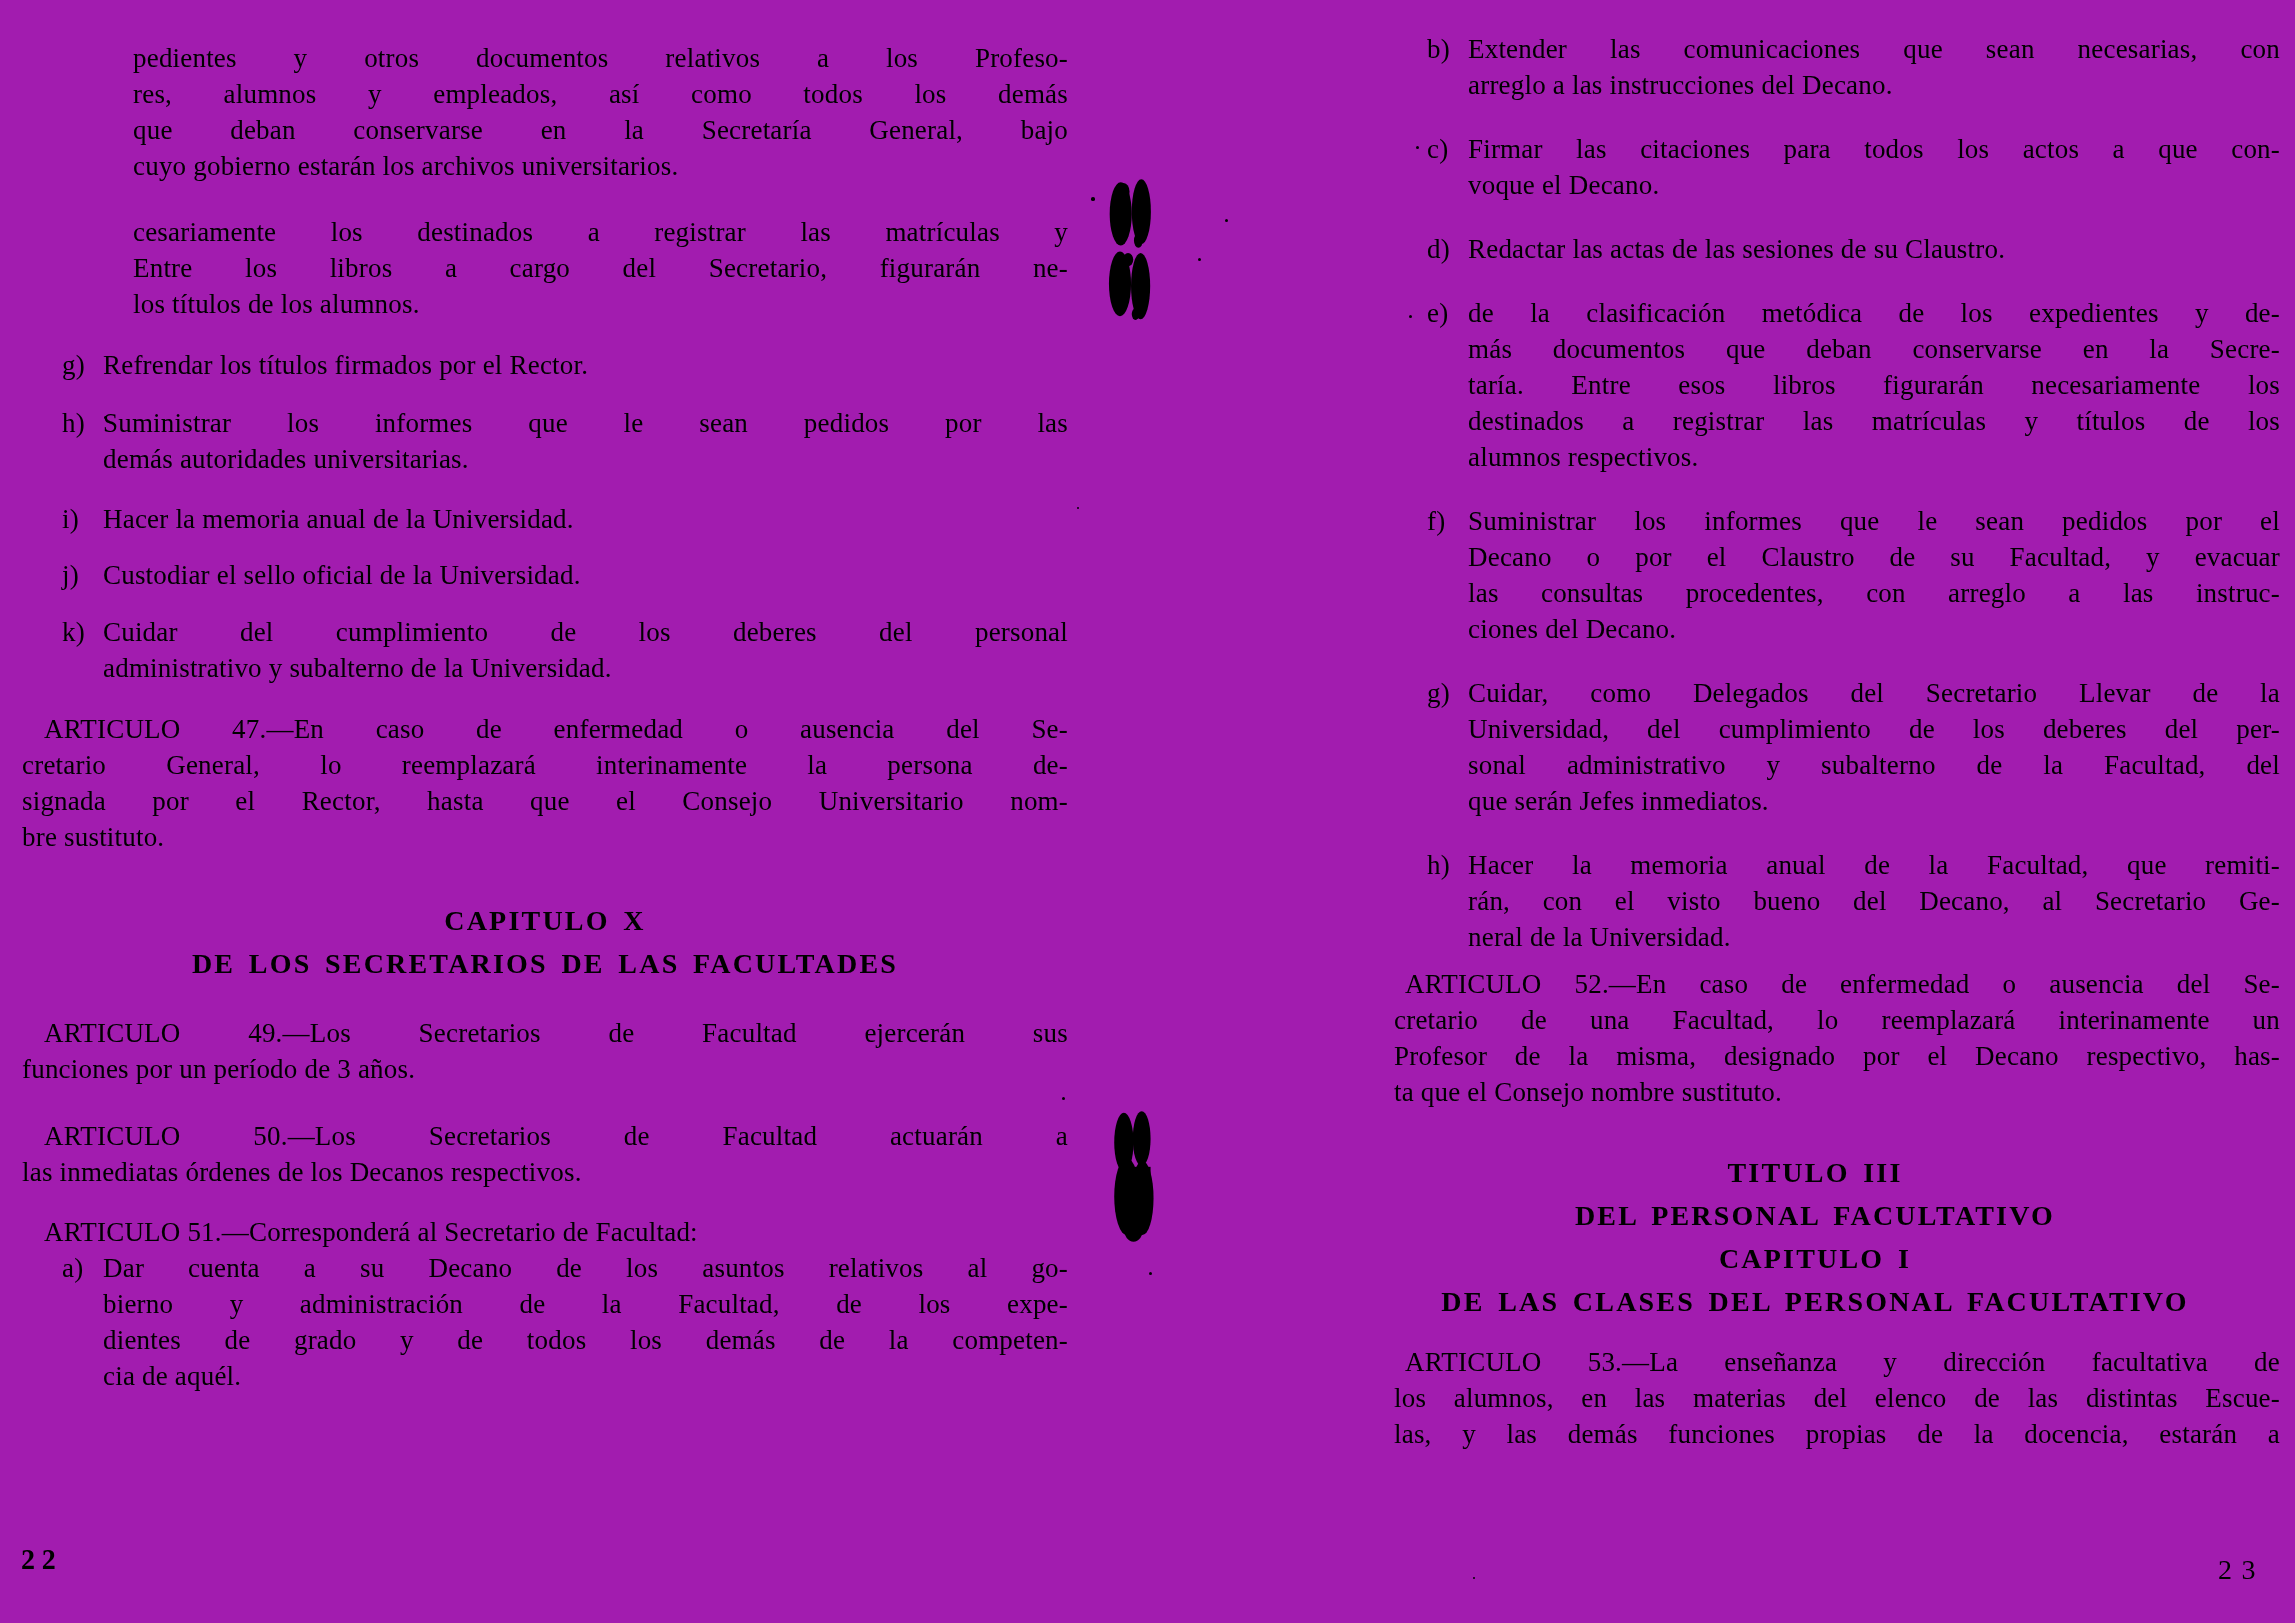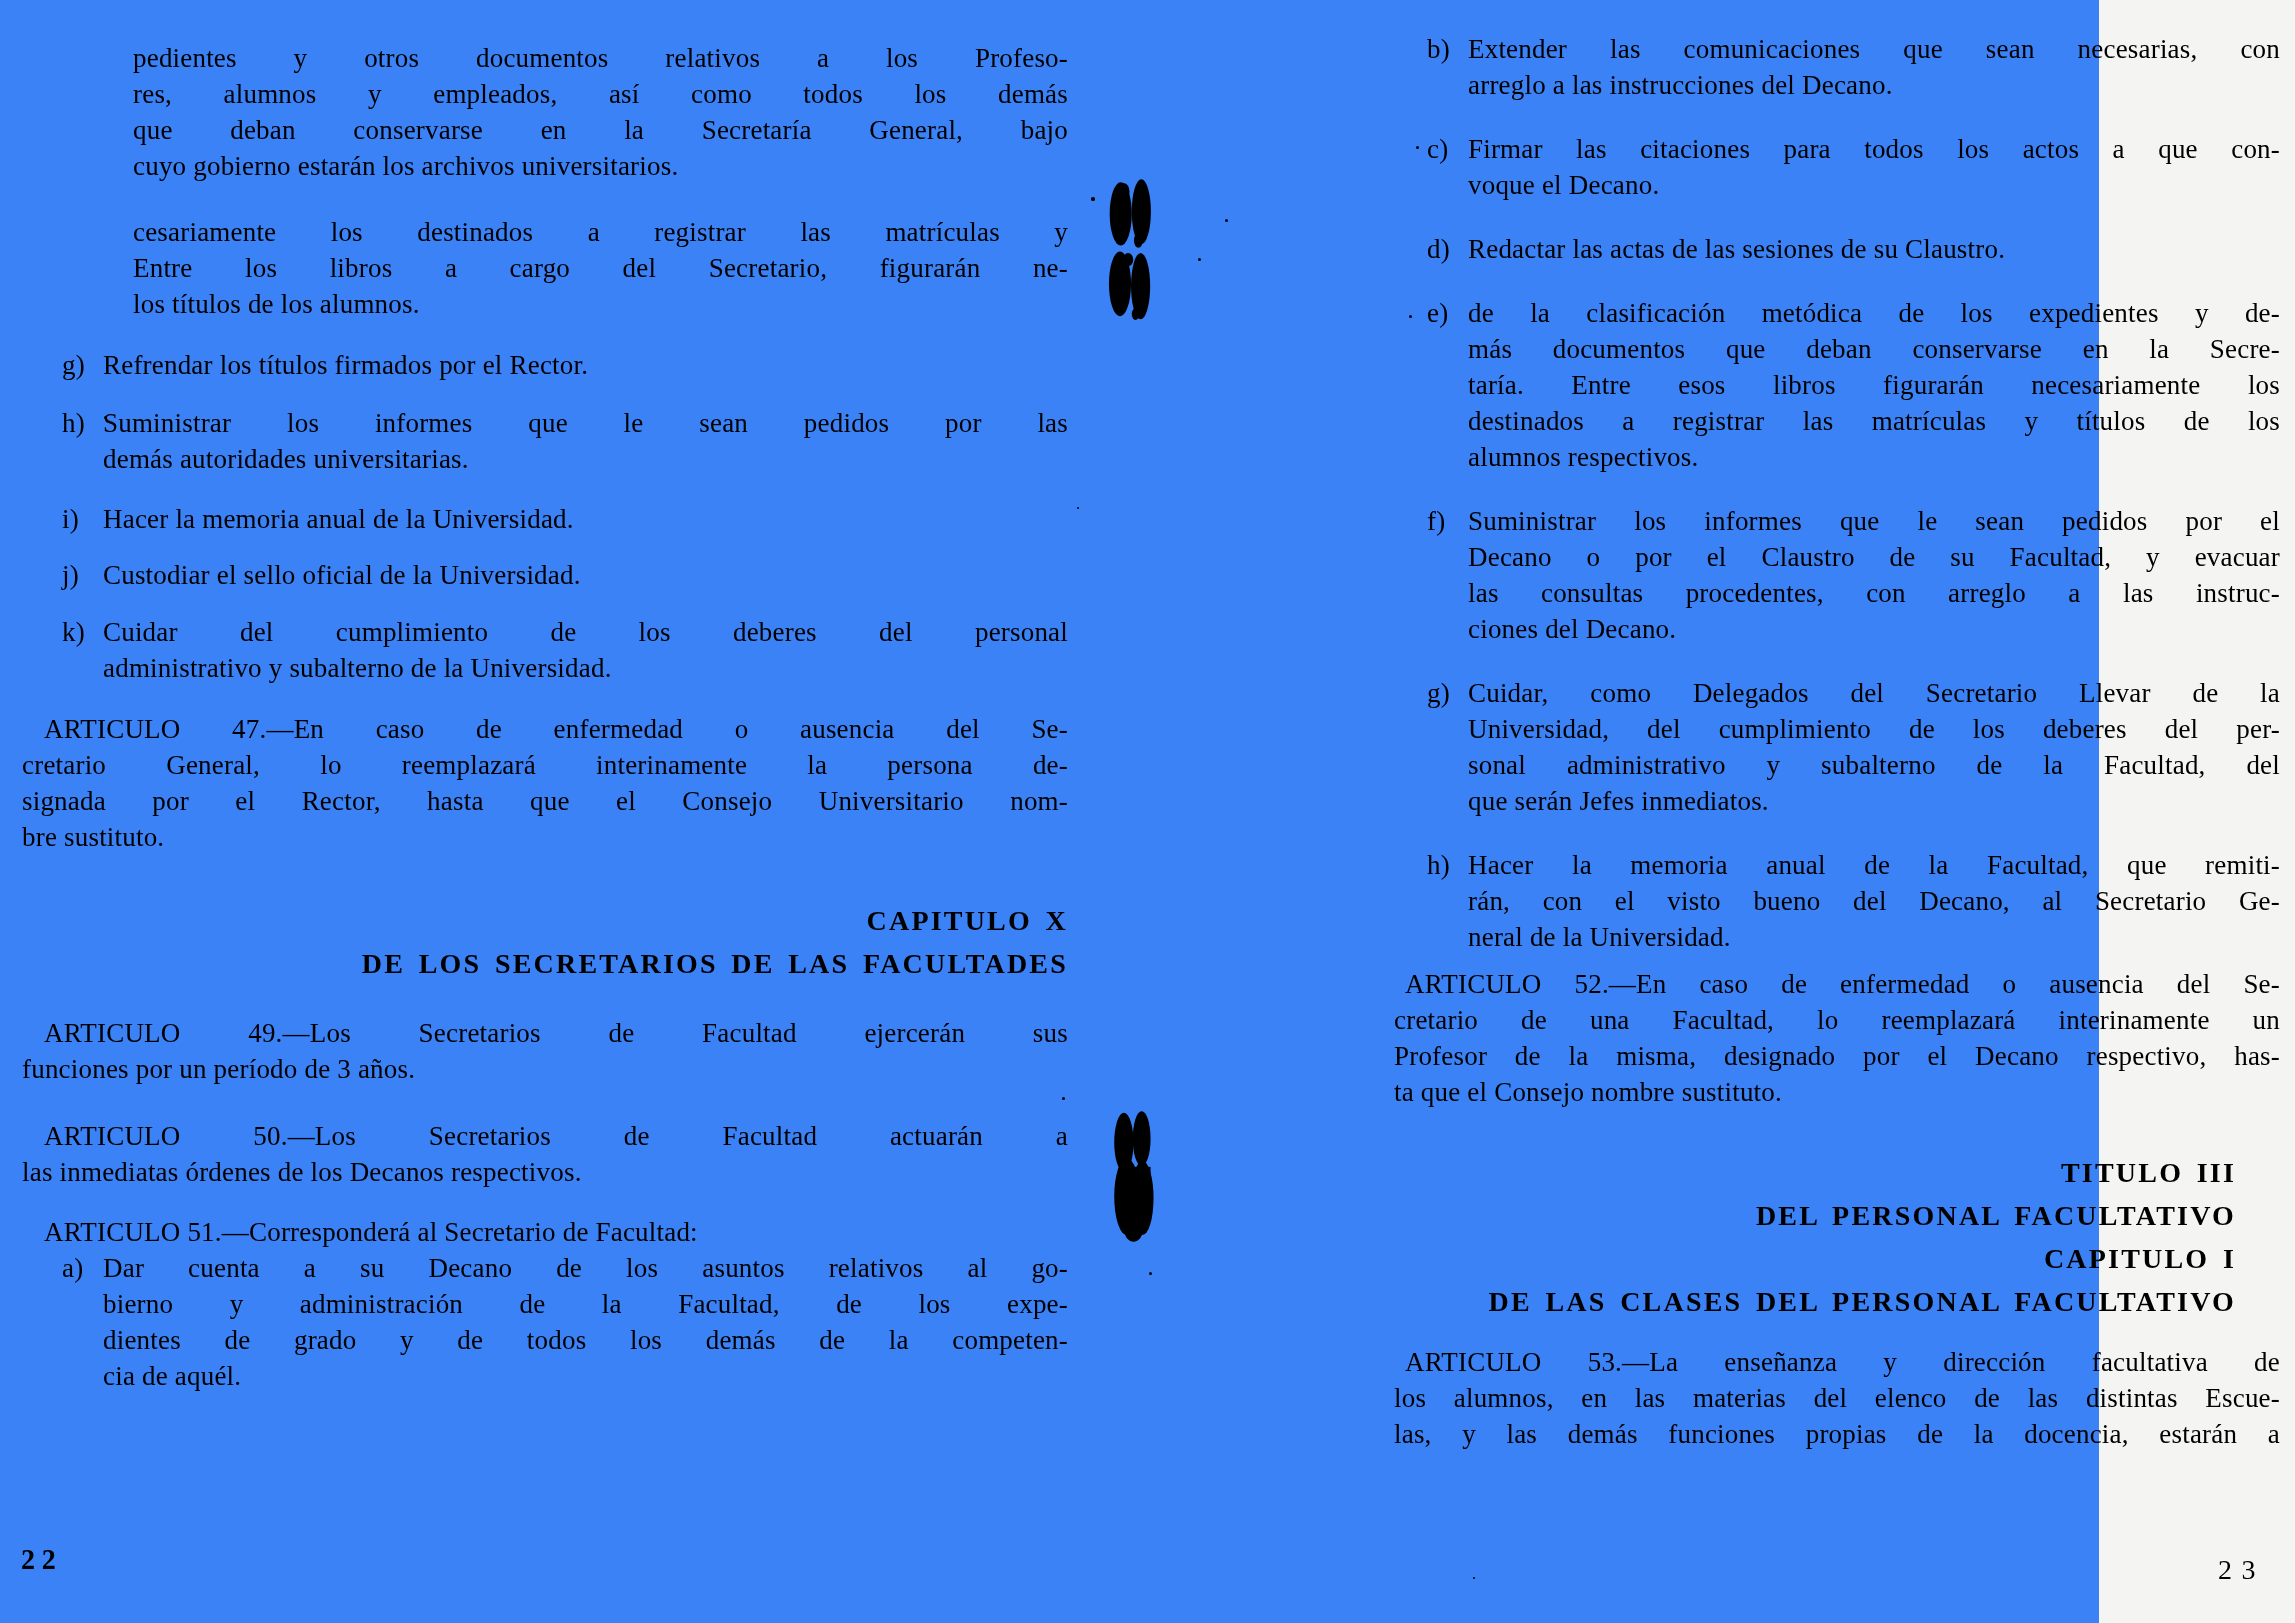--- a/index.html
+++ b/index.html
@@ -4,35 +4,35 @@
 <style>
   html,body{margin:0;padding:0;}
   body{
     width:2295px;height:1623px;
     background:#f4f4f2;
     font-family:"Liberation Serif", serif;
     color:#000;
     position:relative;
     overflow:hidden;
   }
-  .scan{position:absolute;left:0;top:0;width:2099px;height:1623px;background:#3b82f6;}
+  .scan{position:absolute;left:0;top:0;width:2295px;height:1623px;background:#a21caf;}
   .page{position:absolute;top:0;}
   .page.left{left:22px;width:1046px;padding-top:40px;}
   .page.right{left:1394px;width:886px;padding-top:31px;}
   .block{position:relative;font-size:27px;line-height:36px;letter-spacing:0.2px;}
   .paragraph{margin-left:111px;}
   .page.left .list{margin-left:81px;}
   .page.right .list{margin-left:74px;}
   .marker{position:absolute;left:-41px;top:0;line-height:36px;}
   .line{text-align:left;white-space:normal;}
   .line.just{text-align:justify;text-align-last:justify;}
   .page.left .article .line.first{padding-left:22px;}
   .page.right .article .line.first{padding-left:11px;}
   .heading{font-weight:bold;font-size:28px;line-height:43px;letter-spacing:2.2px;word-spacing:4.4px;}
-  .heading .line{text-align:right;}
+  .heading .line{text-align:center;}
   .page.right .heading{margin-right:44px;}
   .pageno{position:absolute;font-size:28px;}
   .pageno.pn-left{left:21px;top:1544px;font-weight:700;letter-spacing:6.7px;transform:scaleY(1.05);}
   .pageno.pn-right{left:2218px;top:1554px;font-weight:400;letter-spacing:9.6px;}
   .blot{position:absolute;}
   .speck{position:absolute;background:#000;border-radius:50%;}
 </style>
 </head>
 <body>
 

